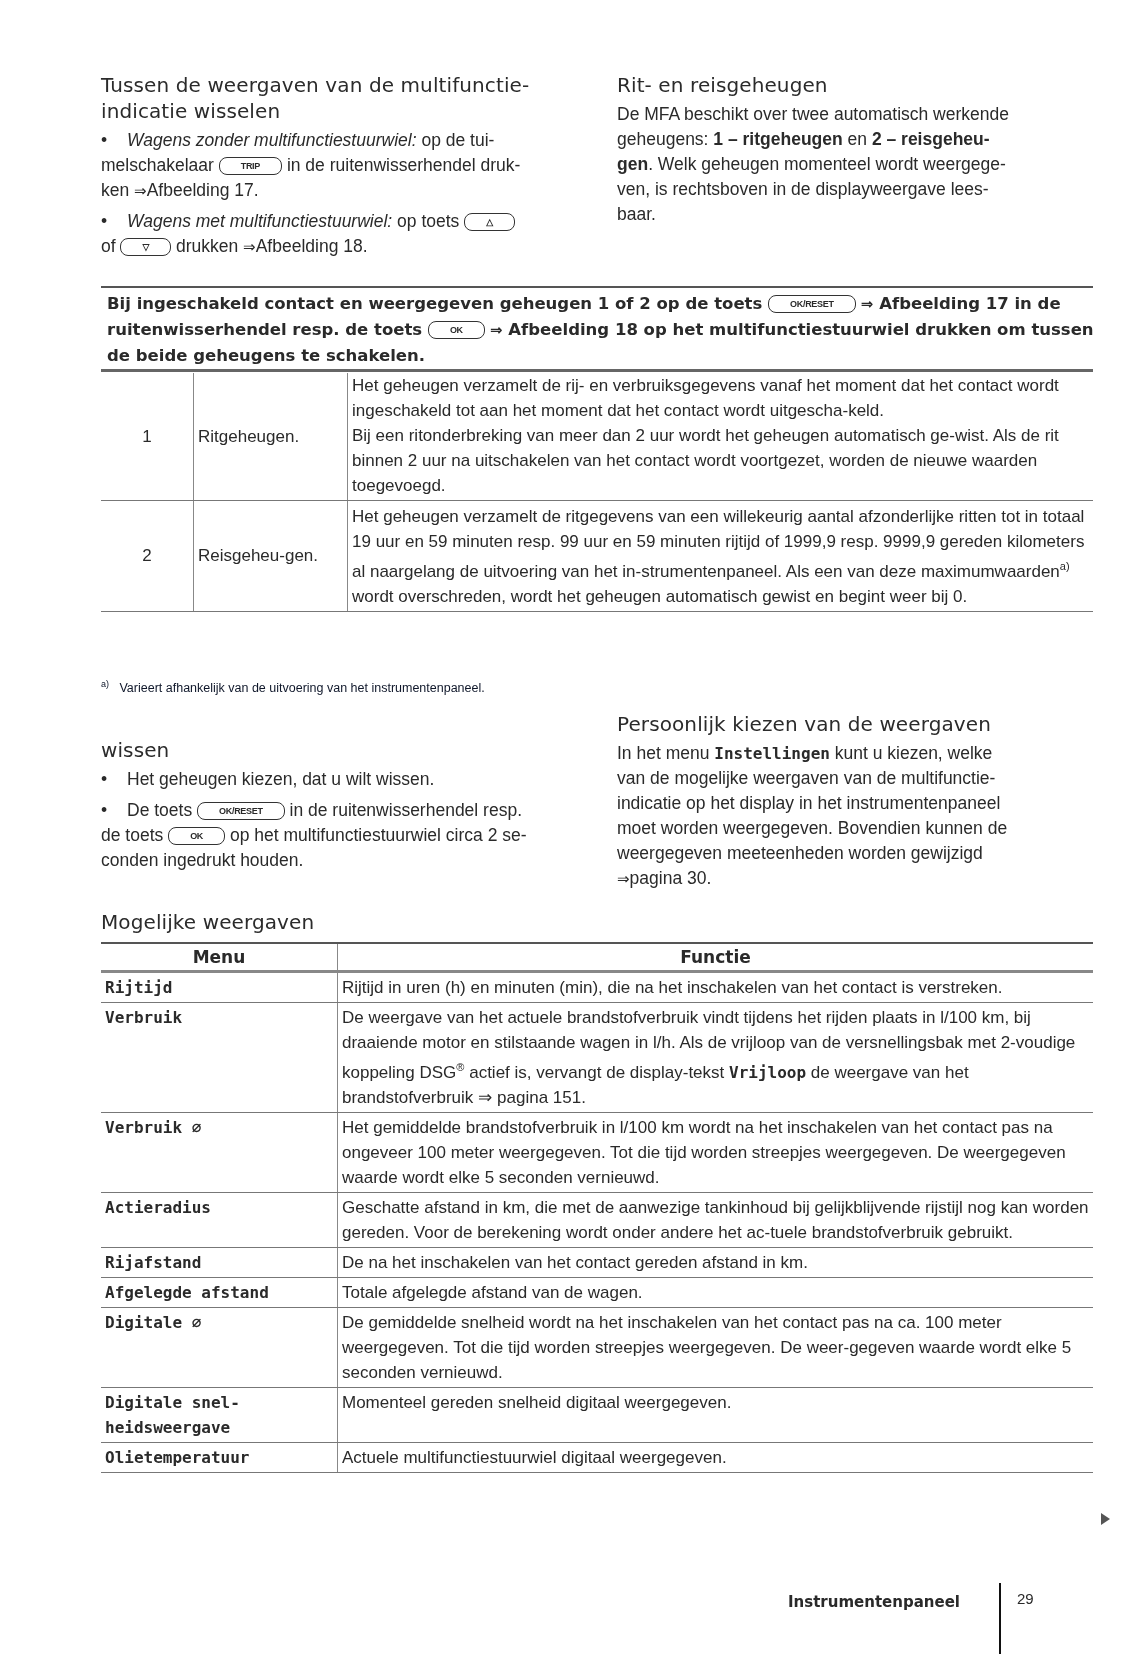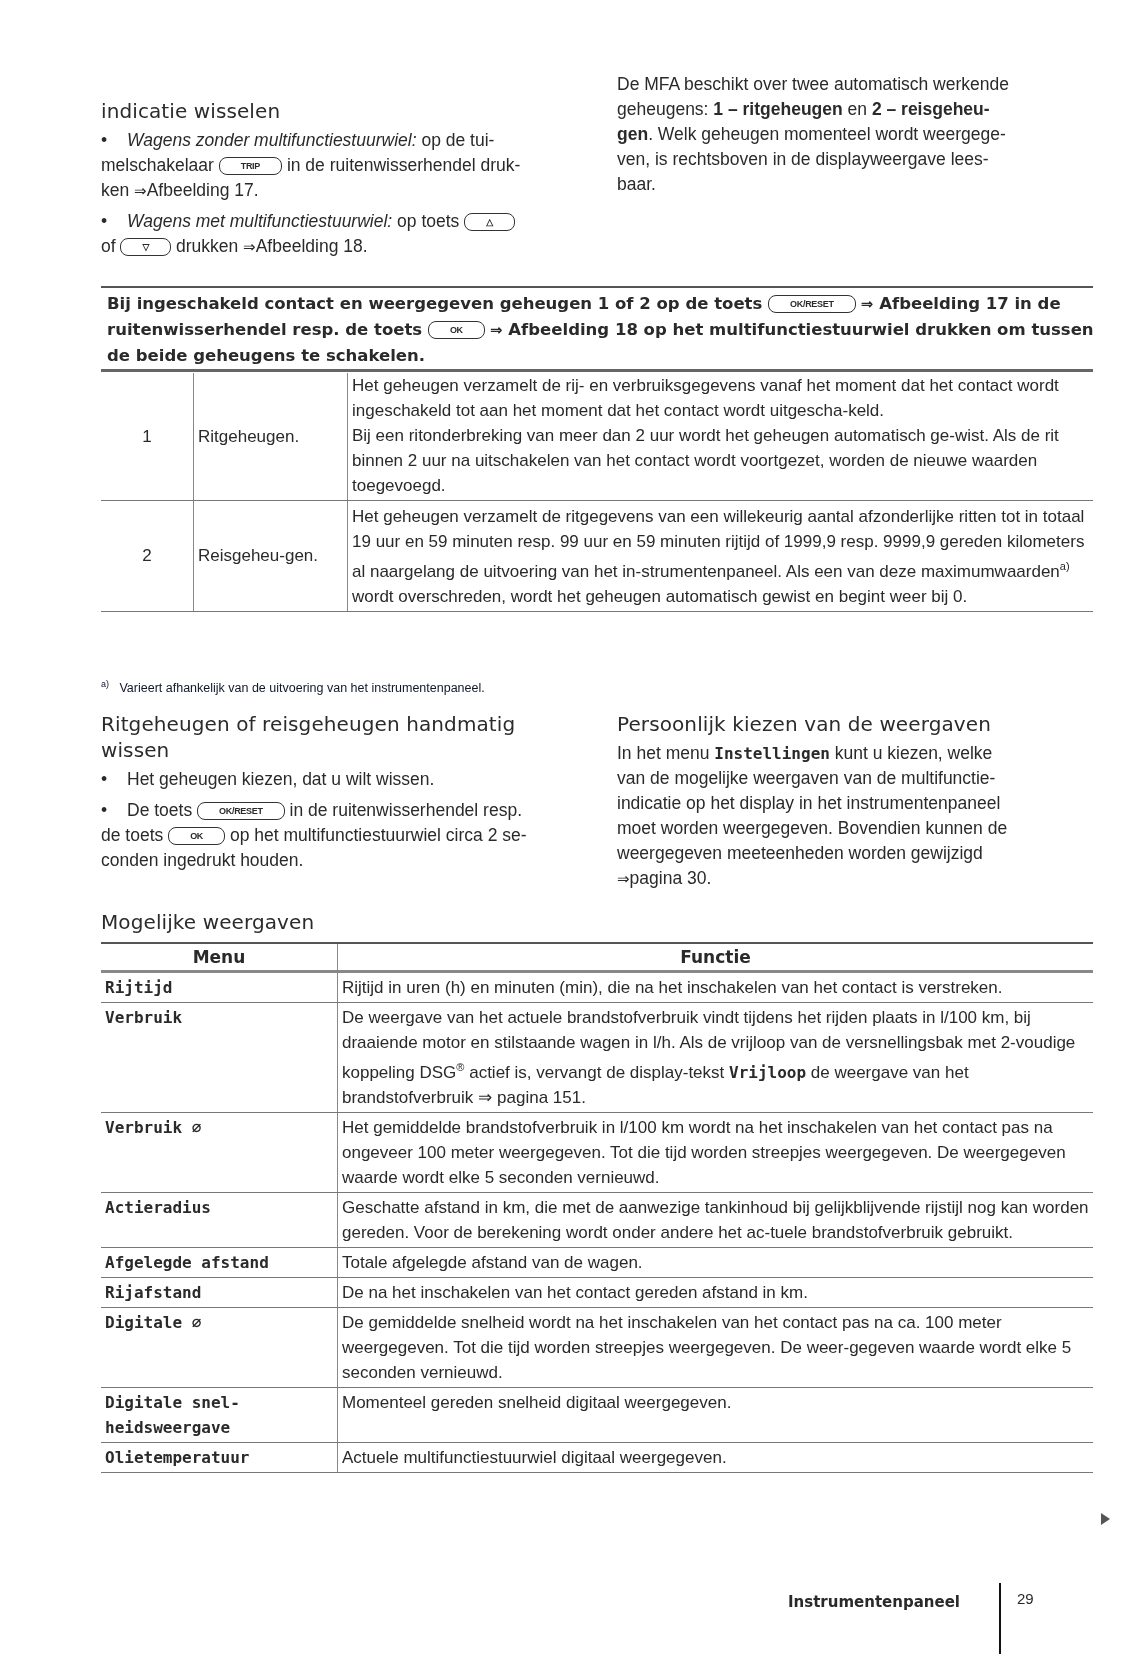--- a/index.html
+++ b/index.html
@@ -43,35 +43,36 @@
   .footer-page { position: absolute; font-size: 15px; }
   .cont-arrow { position: absolute; width: 0; height: 0;
                 border-top: 6px solid transparent; border-bottom: 6px solid transparent;
                 border-left: 9px solid #555; }
 </style>
 </head>
 <body>
 
 <div class="col" style="left:101px; top:72px; width:480px;">
   <h2>
-    <br>
+    <span>Tussen de weergaven van de multifunctie-</span><br>
     <span>indicatie wisselen</span>
   </h2>
   <div class="bullet">
     <span class="dot">•</span><span class="ital">Wagens zonder multifunctiestuurwiel:</span><span> op de tui-</span><br>
     <span>melschakelaar </span><span class="key">TRIP</span><span> in de ruitenwisserhendel druk-</span><br>
     <span>ken </span><span class="arrow">⇒</span><span>Afbeelding 17.</span>
   </div>
   <div class="bullet">
     <span class="dot">•</span><span class="ital">Wagens met multifunctiestuurwiel:</span><span> op toets </span><span class="key">△</span><br>
     <span>of </span><span class="key">▽</span><span> drukken </span><span class="arrow">⇒</span><span>Afbeelding 18.</span>
   </div>
 </div>
 
 <div class="col" style="left:617px; top:72px; width:480px;">
+  <h2>Rit- en reisgeheugen</h2>
   <p>
     <span>De MFA beschikt over twee automatisch werkende</span><br>
     <span>geheugens: </span><span class="bold">1 – ritgeheugen</span><span> en </span><span class="bold">2 – reisgeheu-</span><br>
     <span class="bold">gen</span><span>. Welk geheugen momenteel wordt weergege-</span><br>
     <span>ven, is rechtsboven in de displayweergave lees-</span><br>
     <span>baar.</span>
   </p>
 </div>
 
 <div class="rule-top" style="left:101px; top:286px; width:992px;"></div>
@@ -99,21 +100,21 @@
   </tr>
 </tbody>
   </table>
 
 <div class="footnote" style="left:101px; top:676px;">
   <sup style="font-size:9px;">a)</sup>&nbsp;&nbsp;&nbsp;<span>Varieert afhankelijk van de uitvoering van het instrumentenpaneel.</span>
 </div>
 
 <div class="col" style="left:101px; top:711px; width:480px;">
   <h2>
-    <span>Ritgeheugen of reisgeheugen handmatig</span><br>
+    <br>
     <span>wissen</span>
   </h2>
   <div class="bullet">
     <span class="dot">•</span><span>Het geheugen kiezen, dat u wilt wissen.</span>
   </div>
   <div class="bullet">
     <span class="dot">•</span><span>De toets </span><span class="key">OK/RESET</span><span> in de ruitenwisserhendel resp.</span><br>
     <span>de toets </span><span class="key">OK</span><span> op het multifunctiestuurwiel circa 2 se-</span><br>
     <span>conden ingedrukt houden.</span>
   </div>
@@ -149,26 +150,26 @@
   </tr>
   <tr>
     <td class="menu">Verbruik ∅</td>
     <td>Het gemiddelde brandstofverbruik in l/100 km wordt na het inschakelen van het contact pas na ongeveer 100 meter weergegeven. Tot die tijd worden streepjes weergegeven. De weergegeven waarde wordt elke 5 seconden vernieuwd.</td>
   </tr>
   <tr>
     <td class="menu">Actieradius</td>
     <td>Geschatte afstand in km, die met de aanwezige tankinhoud bij gelijkblijvende rijstijl nog kan worden gereden. Voor de berekening wordt onder andere het ac-tuele brandstofverbruik gebruikt.</td>
   </tr>
   <tr>
+    <td class="menu">Rijafstand</td>
+    <td>De na het inschakelen van het contact gereden afstand in km.</td>
+  </tr>
+  <tr>
     <td class="menu">Afgelegde afstand</td>
     <td>Totale afgelegde afstand van de wagen.</td>
-  </tr>
-  <tr>
-    <td class="menu">Rijafstand</td>
-    <td>De na het inschakelen van het contact gereden afstand in km.</td>
   </tr>
   <tr>
     <td class="menu">Digitale ∅</td>
     <td>De gemiddelde snelheid wordt na het inschakelen van het contact pas na ca. 100 meter weergegeven. Tot die tijd worden streepjes weergegeven. De weer-gegeven waarde wordt elke 5 seconden vernieuwd.</td>
   </tr>
   <tr>
     <td class="menu" style="width:200px;">Digitale snel-heidsweergave</td>
     <td>Momenteel gereden snelheid digitaal weergegeven.</td>
   </tr>
   <tr>

